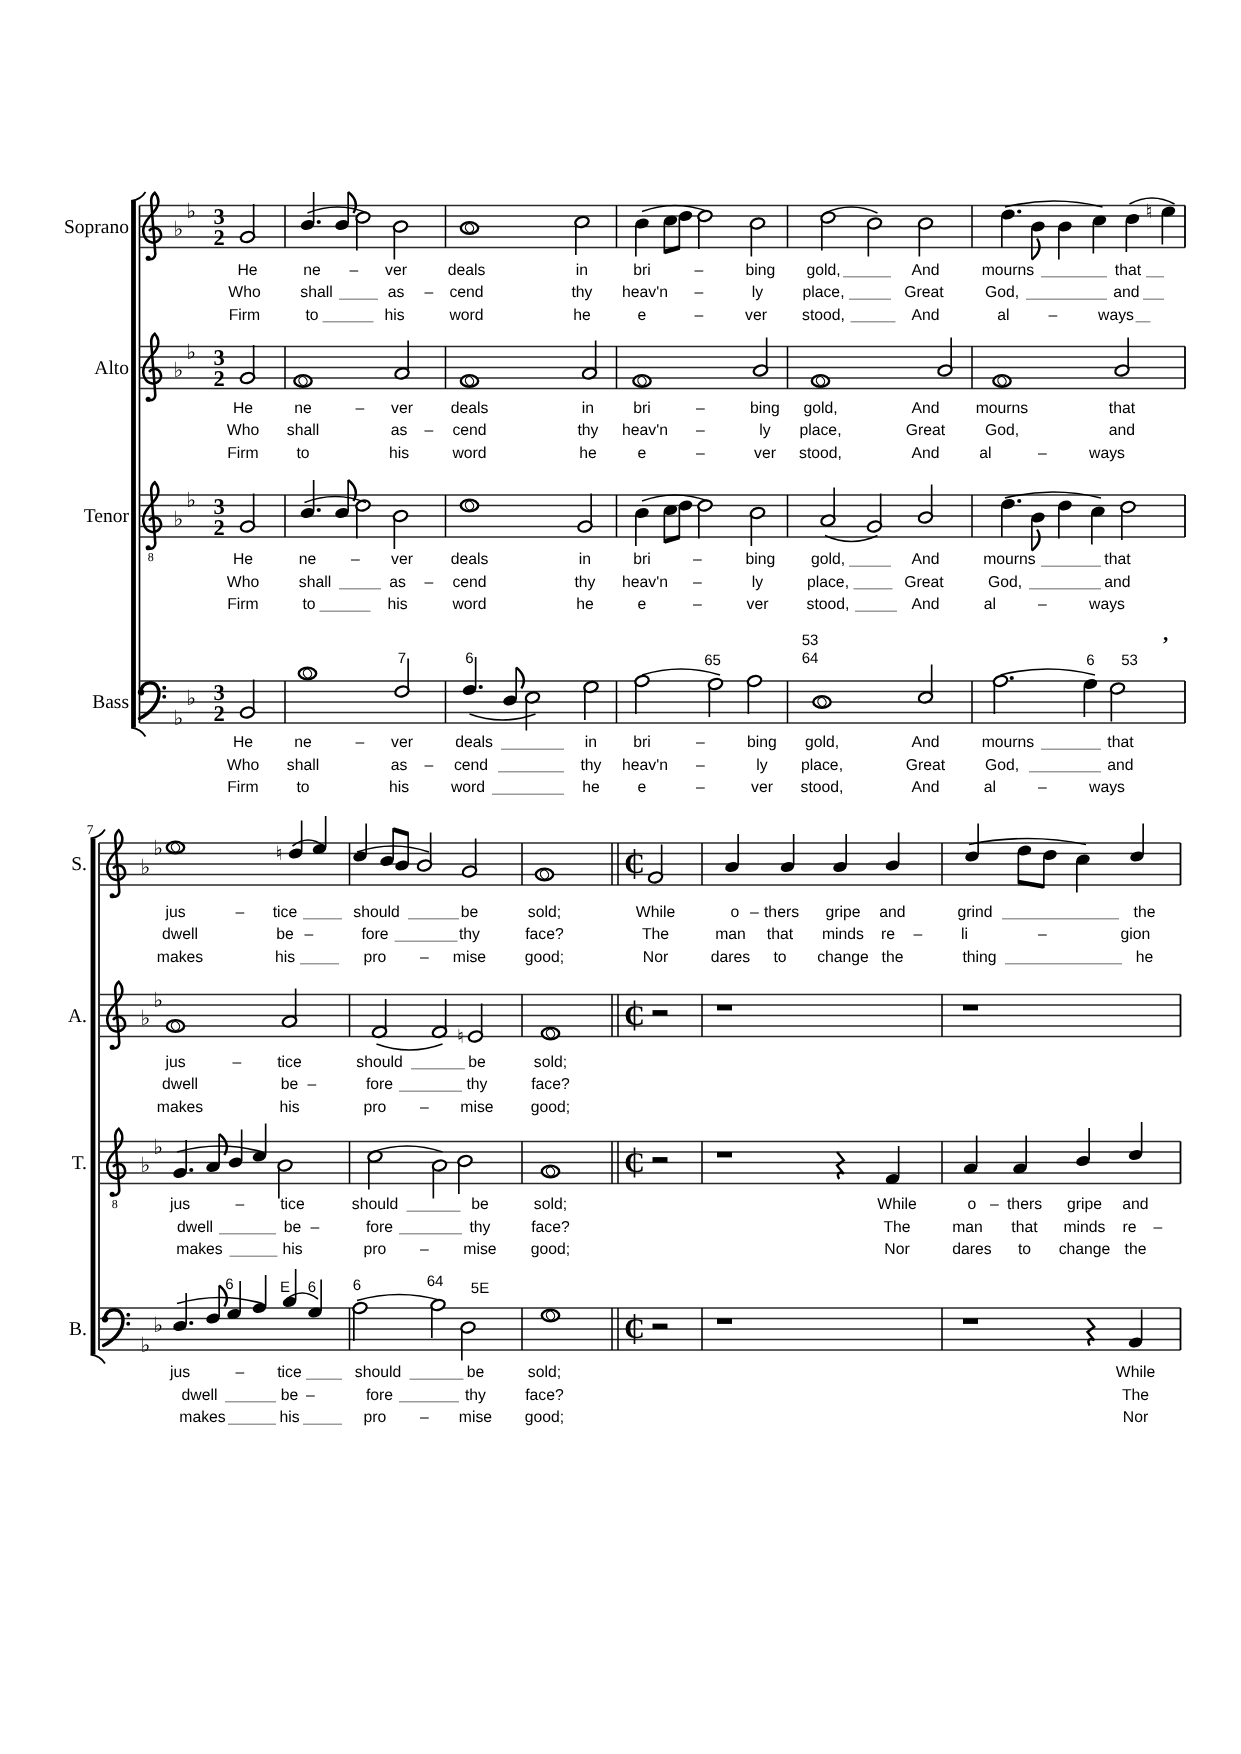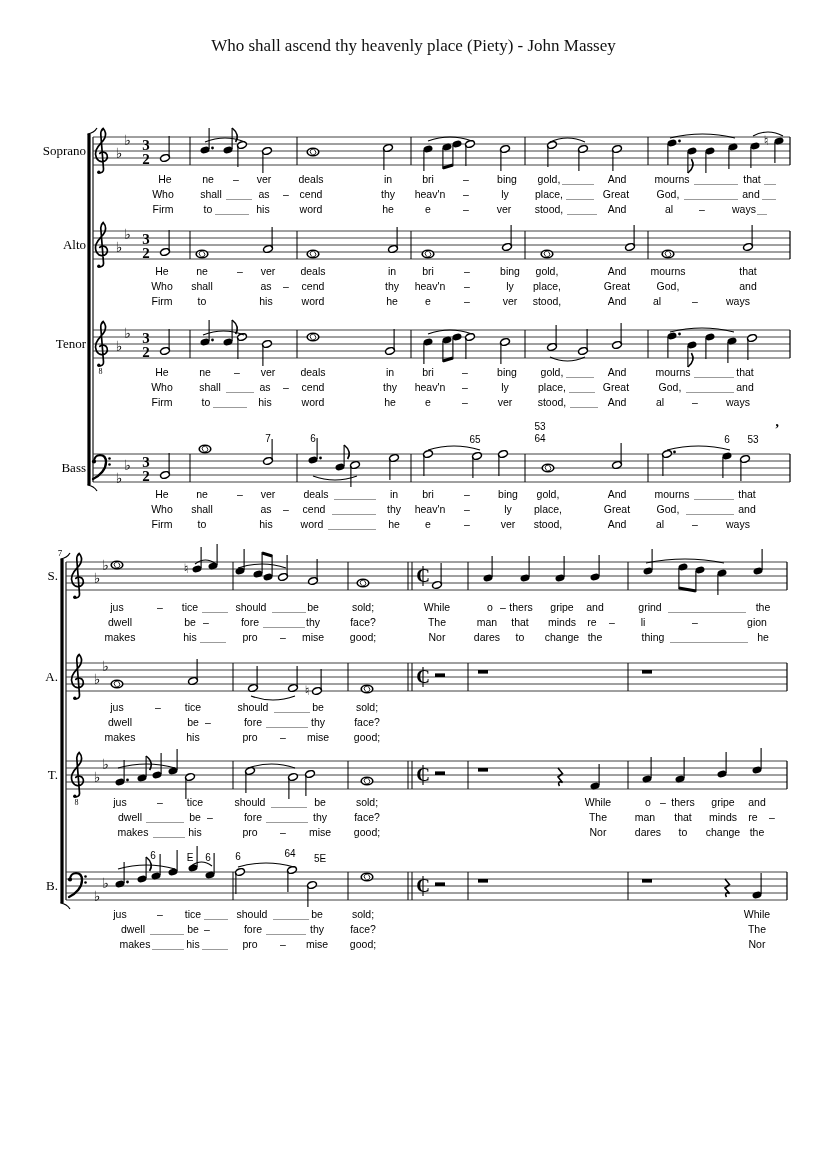--- a/index.html
+++ b/index.html
@@ -7,21 +7,20 @@
         font-family:"Liberation Serif", serif;}
   .title{position:absolute;top:36px;left:0;right:0;text-align:center;
          font-family:"Liberation Serif", serif;font-size:17px;color:#111;}
   svg{position:absolute;top:0;left:0;}
   text{user-select:none;}
 </style>
 </head>
 <body>
 
 <div class="page">
-  <div class="title">Who shall ascend thy heavenly place (Piety) - John Massey</div>
   <svg id="score" width="827" height="1169" viewBox="0 0 827 1169">
       <rect x="87.4" y="134" width="3.2" height="351" fill="#000000"></rect>
       <path d="M87.4,134 Q94,133 97,128" fill="none" stroke="#000000" stroke-width="1.2"></path>
       <path d="M87.4,485 Q94,486 97,491" fill="none" stroke="#000000" stroke-width="1.2"></path>
       <line x1="93" y1="137" x2="93" y2="482" stroke="#000000" stroke-width="1.1"></line>
       <line x1="93" y1="137" x2="790" y2="137" stroke="#2a2a2a" stroke-width="0.9"></line>
       <line x1="93" y1="144" x2="790" y2="144" stroke="#2a2a2a" stroke-width="0.9"></line>
       <line x1="93" y1="151" x2="790" y2="151" stroke="#2a2a2a" stroke-width="0.9"></line>
       <line x1="93" y1="158" x2="790" y2="158" stroke="#2a2a2a" stroke-width="0.9"></line>
       <line x1="93" y1="165" x2="790" y2="165" stroke="#2a2a2a" stroke-width="0.9"></line>

